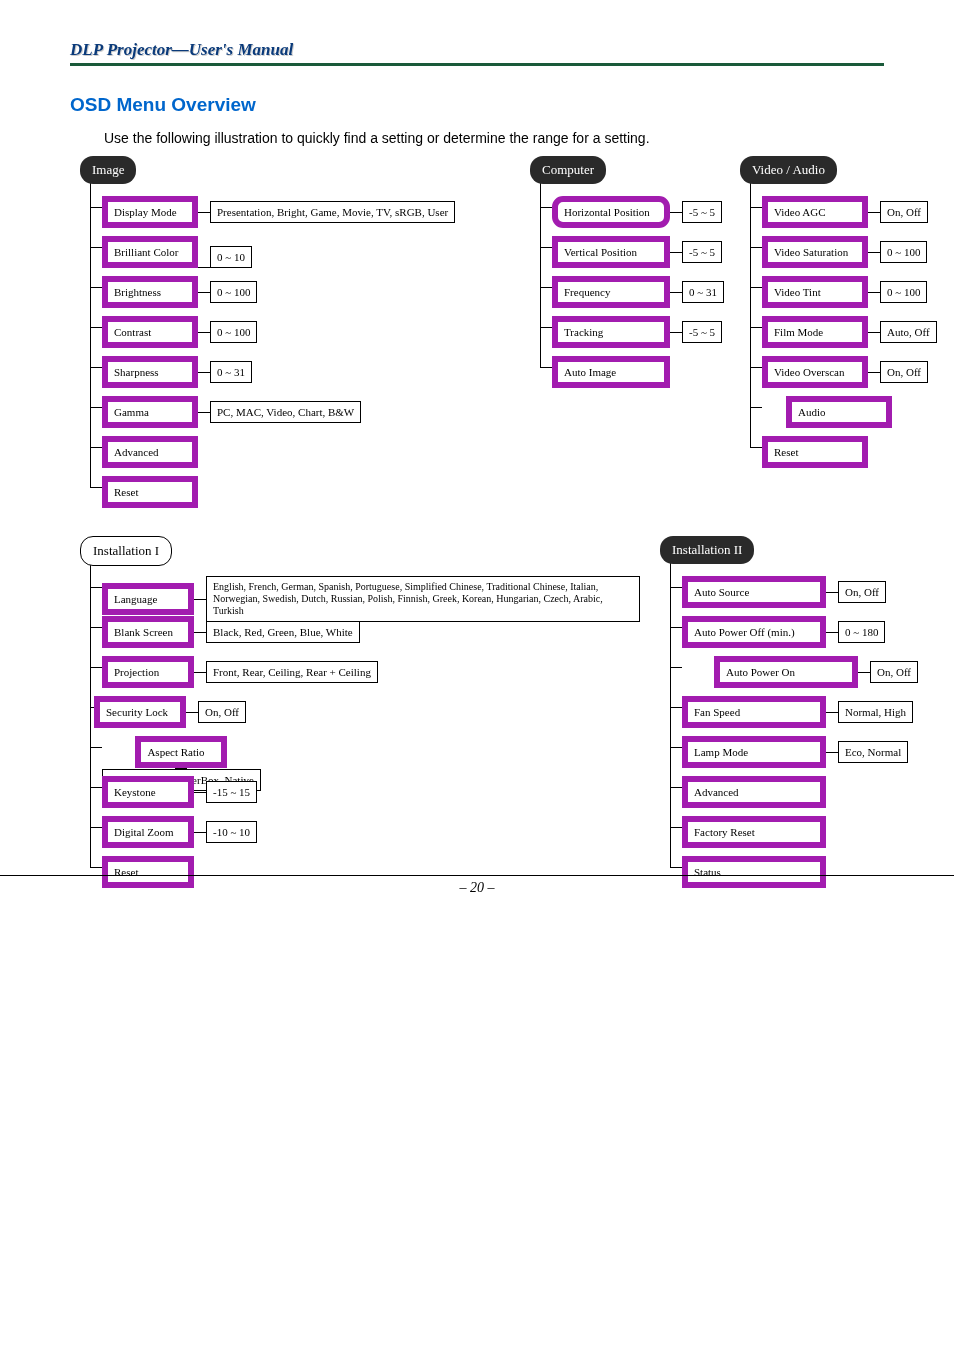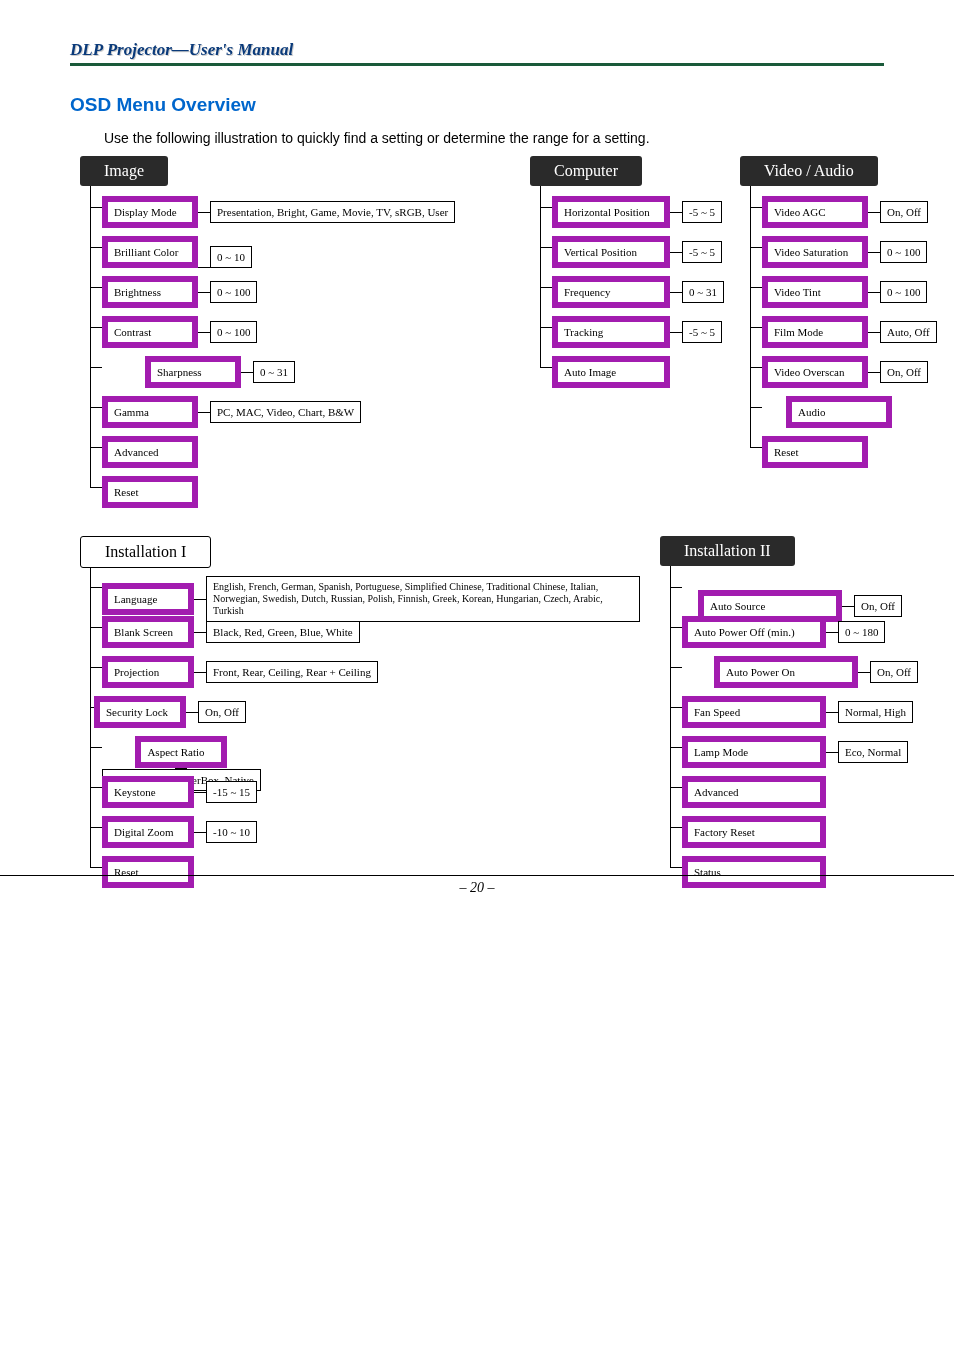--- a/index.html
+++ b/index.html
@@ -42,24 +42,24 @@
     position: relative;
     height: 740px;
     font-family: "Times New Roman", serif;
     font-size: 11px;
   }
 
   .top-tab {
     position: absolute;
     background: #2a2a2a;
     color: #fff;
-    padding: 6px 24px;
-    border-radius: 3px;
-    font-family: "Times New Roman", serif;
-    font-size: 16px;
+    padding: 6px 12px;
+    border-radius: 13px;
+    font-family: "Times New Roman", serif;
+    font-size: 13px;
     z-index: 5;
     white-space: nowrap;
   }
 
   .row {
     position: absolute;
     display: flex;
     align-items: center;
   }
   .label-box {
@@ -135,21 +135,21 @@
           <div class="val-box">0 ~ 100</div>
         </div>
         <div class="tick" style="left: 20px; top: 171px; width: 12px;"></div>
         <div class="row" style="left: 32px; top: 160px;">
           <div class="label-box" style="width: 72px;">Contrast</div>
           <div class="conn"></div>
           <div class="val-box">0 ~ 100</div>
         </div>
         <div class="tick" style="left: 20px; top: 211px; width: 12px;"></div>
         <div class="row" style="left: 32px; top: 200px;">
-          <div class="label-box" style="width: 72px; margin-left: 43px;">Sharpness</div>
+          <div class="label-box" style="width: 72px;">Sharpness</div>
           <div class="conn"></div>
           <div class="val-box">0 ~ 31</div>
         </div>
         <div class="tick" style="left: 20px; top: 251px; width: 12px;"></div>
         <div class="row" style="left: 32px; top: 240px;">
           <div class="label-box" style="width: 72px;">Gamma</div>
           <div class="conn"></div>
           <div class="val-box">PC, MAC, Video, Chart, B&amp;W</div>
         </div>
         <div class="tick" style="left: 20px; top: 291px; width: 12px;"></div>
@@ -158,21 +158,21 @@
         </div>
         <div class="tick" style="left: 20px; top: 331px; width: 12px;"></div>
         <div class="row" style="left: 32px; top: 320px;">
           <div class="label-box" style="width: 72px;">Reset</div>
         </div>
         <div class="spine" style="left: 20px; top: 14px; height: 317px;"></div>
         <div class="tick" style="left: 11px; top: 14px; width: 9px;"></div>
         <div class="top-tab" style="left: 460px; top: 0px;">Computer</div>
         <div class="tick" style="left: 470px; top: 51px; width: 12px;"></div>
         <div class="row" style="left: 482px; top: 40px;">
-          <div class="label-box" style="width: 94px;">Horizontal Position</div>
+          <div class="label-box" style="width: 94px; border-radius: 11px;">Horizontal Position</div>
           <div class="conn"></div>
           <div class="val-box">-5 ~ 5</div>
         </div>
         <div class="tick" style="left: 470px; top: 91px; width: 12px;"></div>
         <div class="row" style="left: 482px; top: 80px;">
           <div class="label-box" style="width: 94px;">Vertical Position</div>
           <div class="conn"></div>
           <div class="val-box">-5 ~ 5</div>
         </div>
         <div class="tick" style="left: 470px; top: 131px; width: 12px;"></div>
@@ -278,21 +278,21 @@
           <div class="val-box">-10 ~ 10</div>
         </div>
         <div class="tick" style="left: 20px; top: 711px; width: 12px;"></div>
         <div class="row" style="left: 32px; top: 700px;">
           <div class="label-box" style="width: 68px;">Reset</div>
         </div>
         <div class="spine" style="left: 20px; top: 394px; height: 317px;"></div>
         <div class="tick" style="left: 11px; top: 394px; width: 9px;"></div>
         <div class="top-tab" style="left: 590px; top: 380px;">Installation II</div>
         <div class="tick" style="left: 600px; top: 431px; width: 12px;"></div>
-        <div class="row" style="left: 628px; top: 420px; margin-top: 14px;">
+        <div class="row" style="left: 612px; top: 420px;">
           <div class="label-box" style="width: 120px;">Auto Source</div>
           <div class="conn"></div>
           <div class="val-box">On, Off</div>
         </div>
         <div class="tick" style="left: 600px; top: 471px; width: 12px;"></div>
         <div class="row" style="left: 612px; top: 460px;">
           <div class="label-box" style="width: 120px;">Auto Power Off (min.)</div>
           <div class="conn"></div>
           <div class="val-box">0 ~ 180</div>
         </div>

